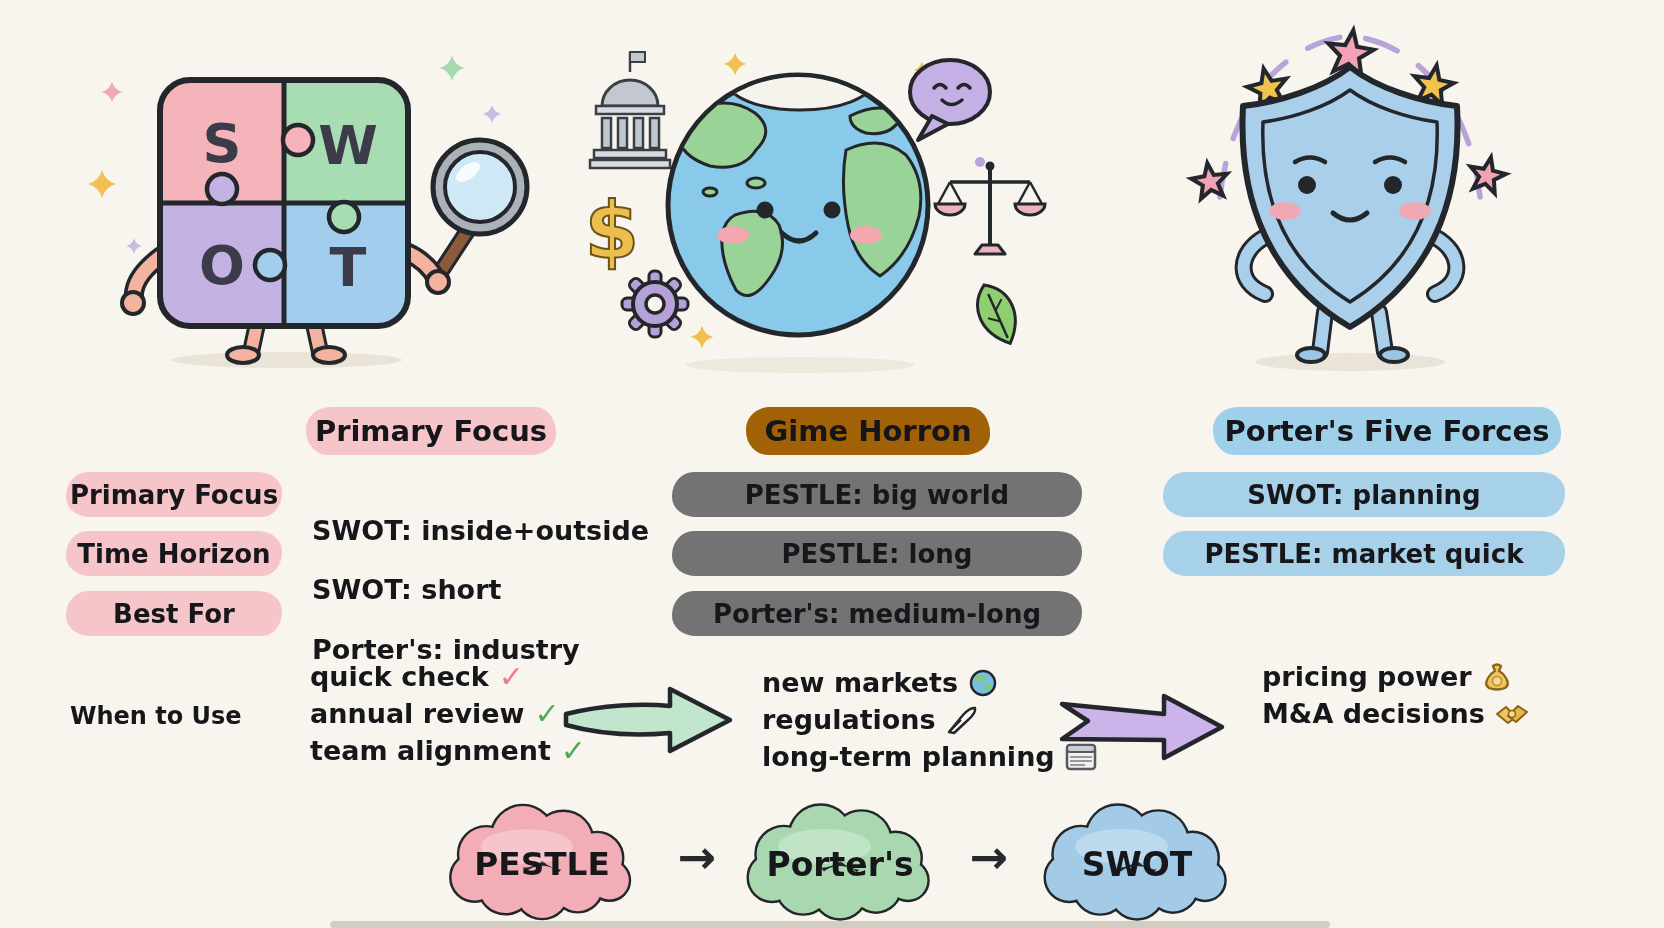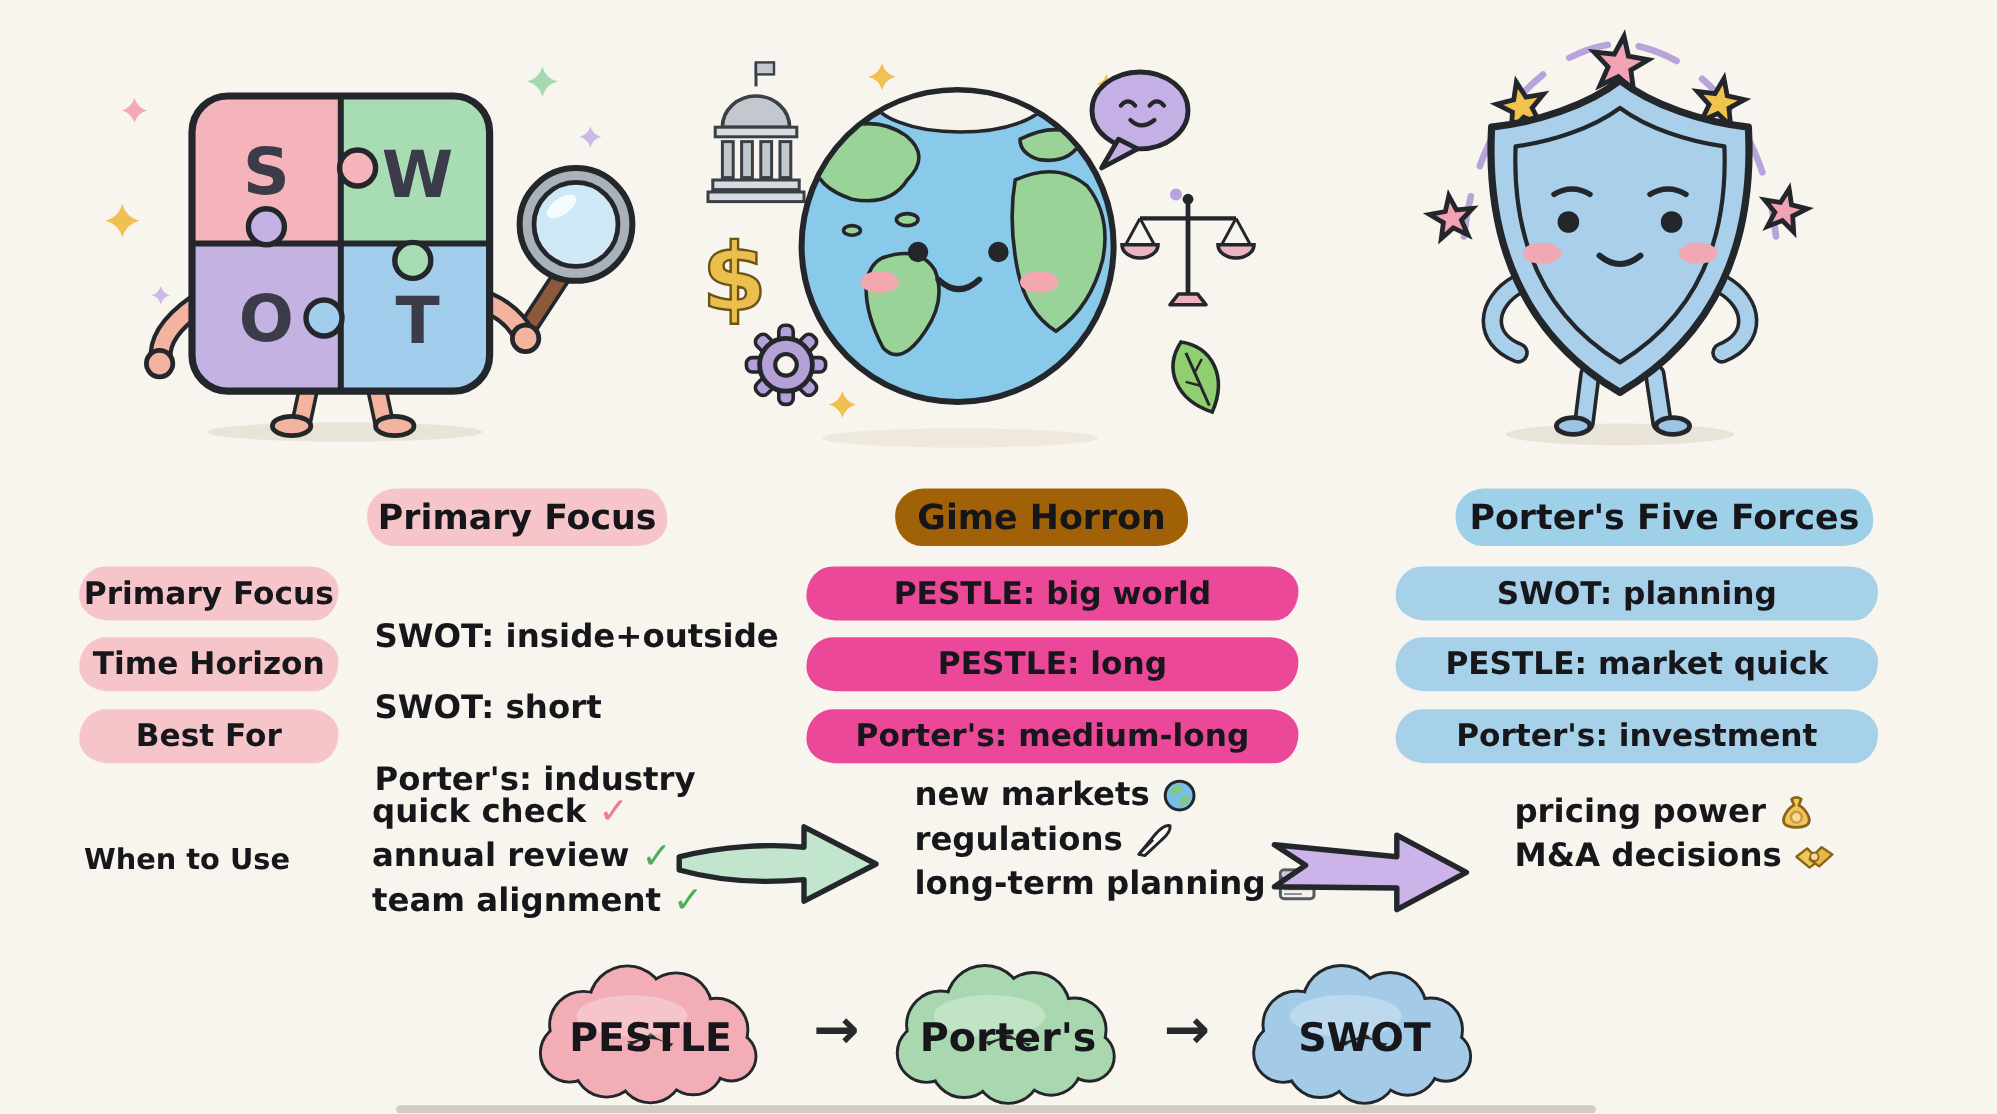--- a/index.html
+++ b/index.html
@@ -11,21 +11,21 @@
        font-weight:700;font-size:29px;color:#15151a;
        border-radius:24px 20px 26px 22px / 22px 26px 20px 24px;}
   .hdr.pink{background:#f6c5ca;}
   .hdr.purple{background:#a16207;}
   .hdr.blue{background:#9fd0ea;}
   
   .pill{position:absolute;height:45px;display:flex;align-items:center;justify-content:center;
         font-weight:700;font-size:26px;color:#17171b;
         border-radius:22px 24px 20px 24px / 24px 20px 24px 20px;}
   .pill.pink{background:#f6c5ca;}
-  .pill.purple{background:#ec4899;}
+  .pill.purple{background:#737373;}
   .pill.blue{background:#a6d1e9;}
   .valtext{position:absolute;height:45px;display:flex;align-items:center;
            font-weight:700;font-size:27px;color:#17171b;margin-top:36px;}
   
   .wtu-label{position:absolute;font-weight:700;font-size:24px;color:#17171b;}
   .wtu-list{position:absolute;display:flex;flex-direction:column;}
   .wtu-line{height:37px;display:flex;align-items:center;gap:10px;
             font-weight:700;font-size:27px;color:#17171b;white-space:nowrap;}
   .check{font-size:30px;font-weight:700;line-height:1;}
   .check-pink{color:#ef7b8b;}
@@ -290,23 +290,20 @@
   <div class="pill purple" style="left:672px;top:591px;width:410px">
     <span>Porter's: medium-long</span>
   </div>
 
   <div class="pill blue" style="left:1163px;top:472px;width:402px">
     <span>SWOT: planning</span>
   </div>
   <div class="pill blue" style="left:1163px;top:531px;width:402px">
     <span>PESTLE: market quick</span>
   </div>
-  <div class="pill blue" style="left:1163px;top:591px;width:402px">
-    <span>Porter's: investment</span>
-  </div>
 
   <div class="wtu-label" style="left:70px;top:702px">When to Use</div>
 
   <div class="wtu-list" style="left:310px;top:658px">
     <div class="wtu-line">
       <span>quick check</span>
       <span class="check check-pink">✓</span>
     </div>
     <div class="wtu-line">
       <span>annual review</span>
@@ -315,21 +312,21 @@
     <div class="wtu-line">
       <span>team alignment</span>
       <span class="check check-green">✓</span>
     </div>
   </div>
 
   <svg class="abs" style="left:560px;top:682px" width="176" height="76" viewBox="0 0 176 76">
     <path d="M6,32 C42,23 82,21 110,24 L110,7 L170,38 L110,69 L110,51 C78,54 42,53 6,43 Z" fill="#c2e6cd" stroke="#23272b" stroke-width="4.5" stroke-linejoin="round"></path>
   </svg>
 
-  <div class="wtu-list" style="left:762px;top:644px">
+  <div class="wtu-list" style="left:762px;top:664px">
     <div class="wtu-line">
       <span>new markets</span>
       <span class="mini-icon">
         <svg width="30" height="30" viewBox="0 0 30 30">
           <circle cx="15" cy="15" r="12" fill="#79bfe2" stroke="#23272b" stroke-width="2.5"></circle>
           <path d="M7,11 Q12,5 18,8 Q16,14 10,14 Z" fill="#7ecb7c"></path>
           <path d="M17,16 Q24,14 23,20 Q19,24 15,22 Z" fill="#7ecb7c"></path>
         </svg>
       </span>
     </div>

